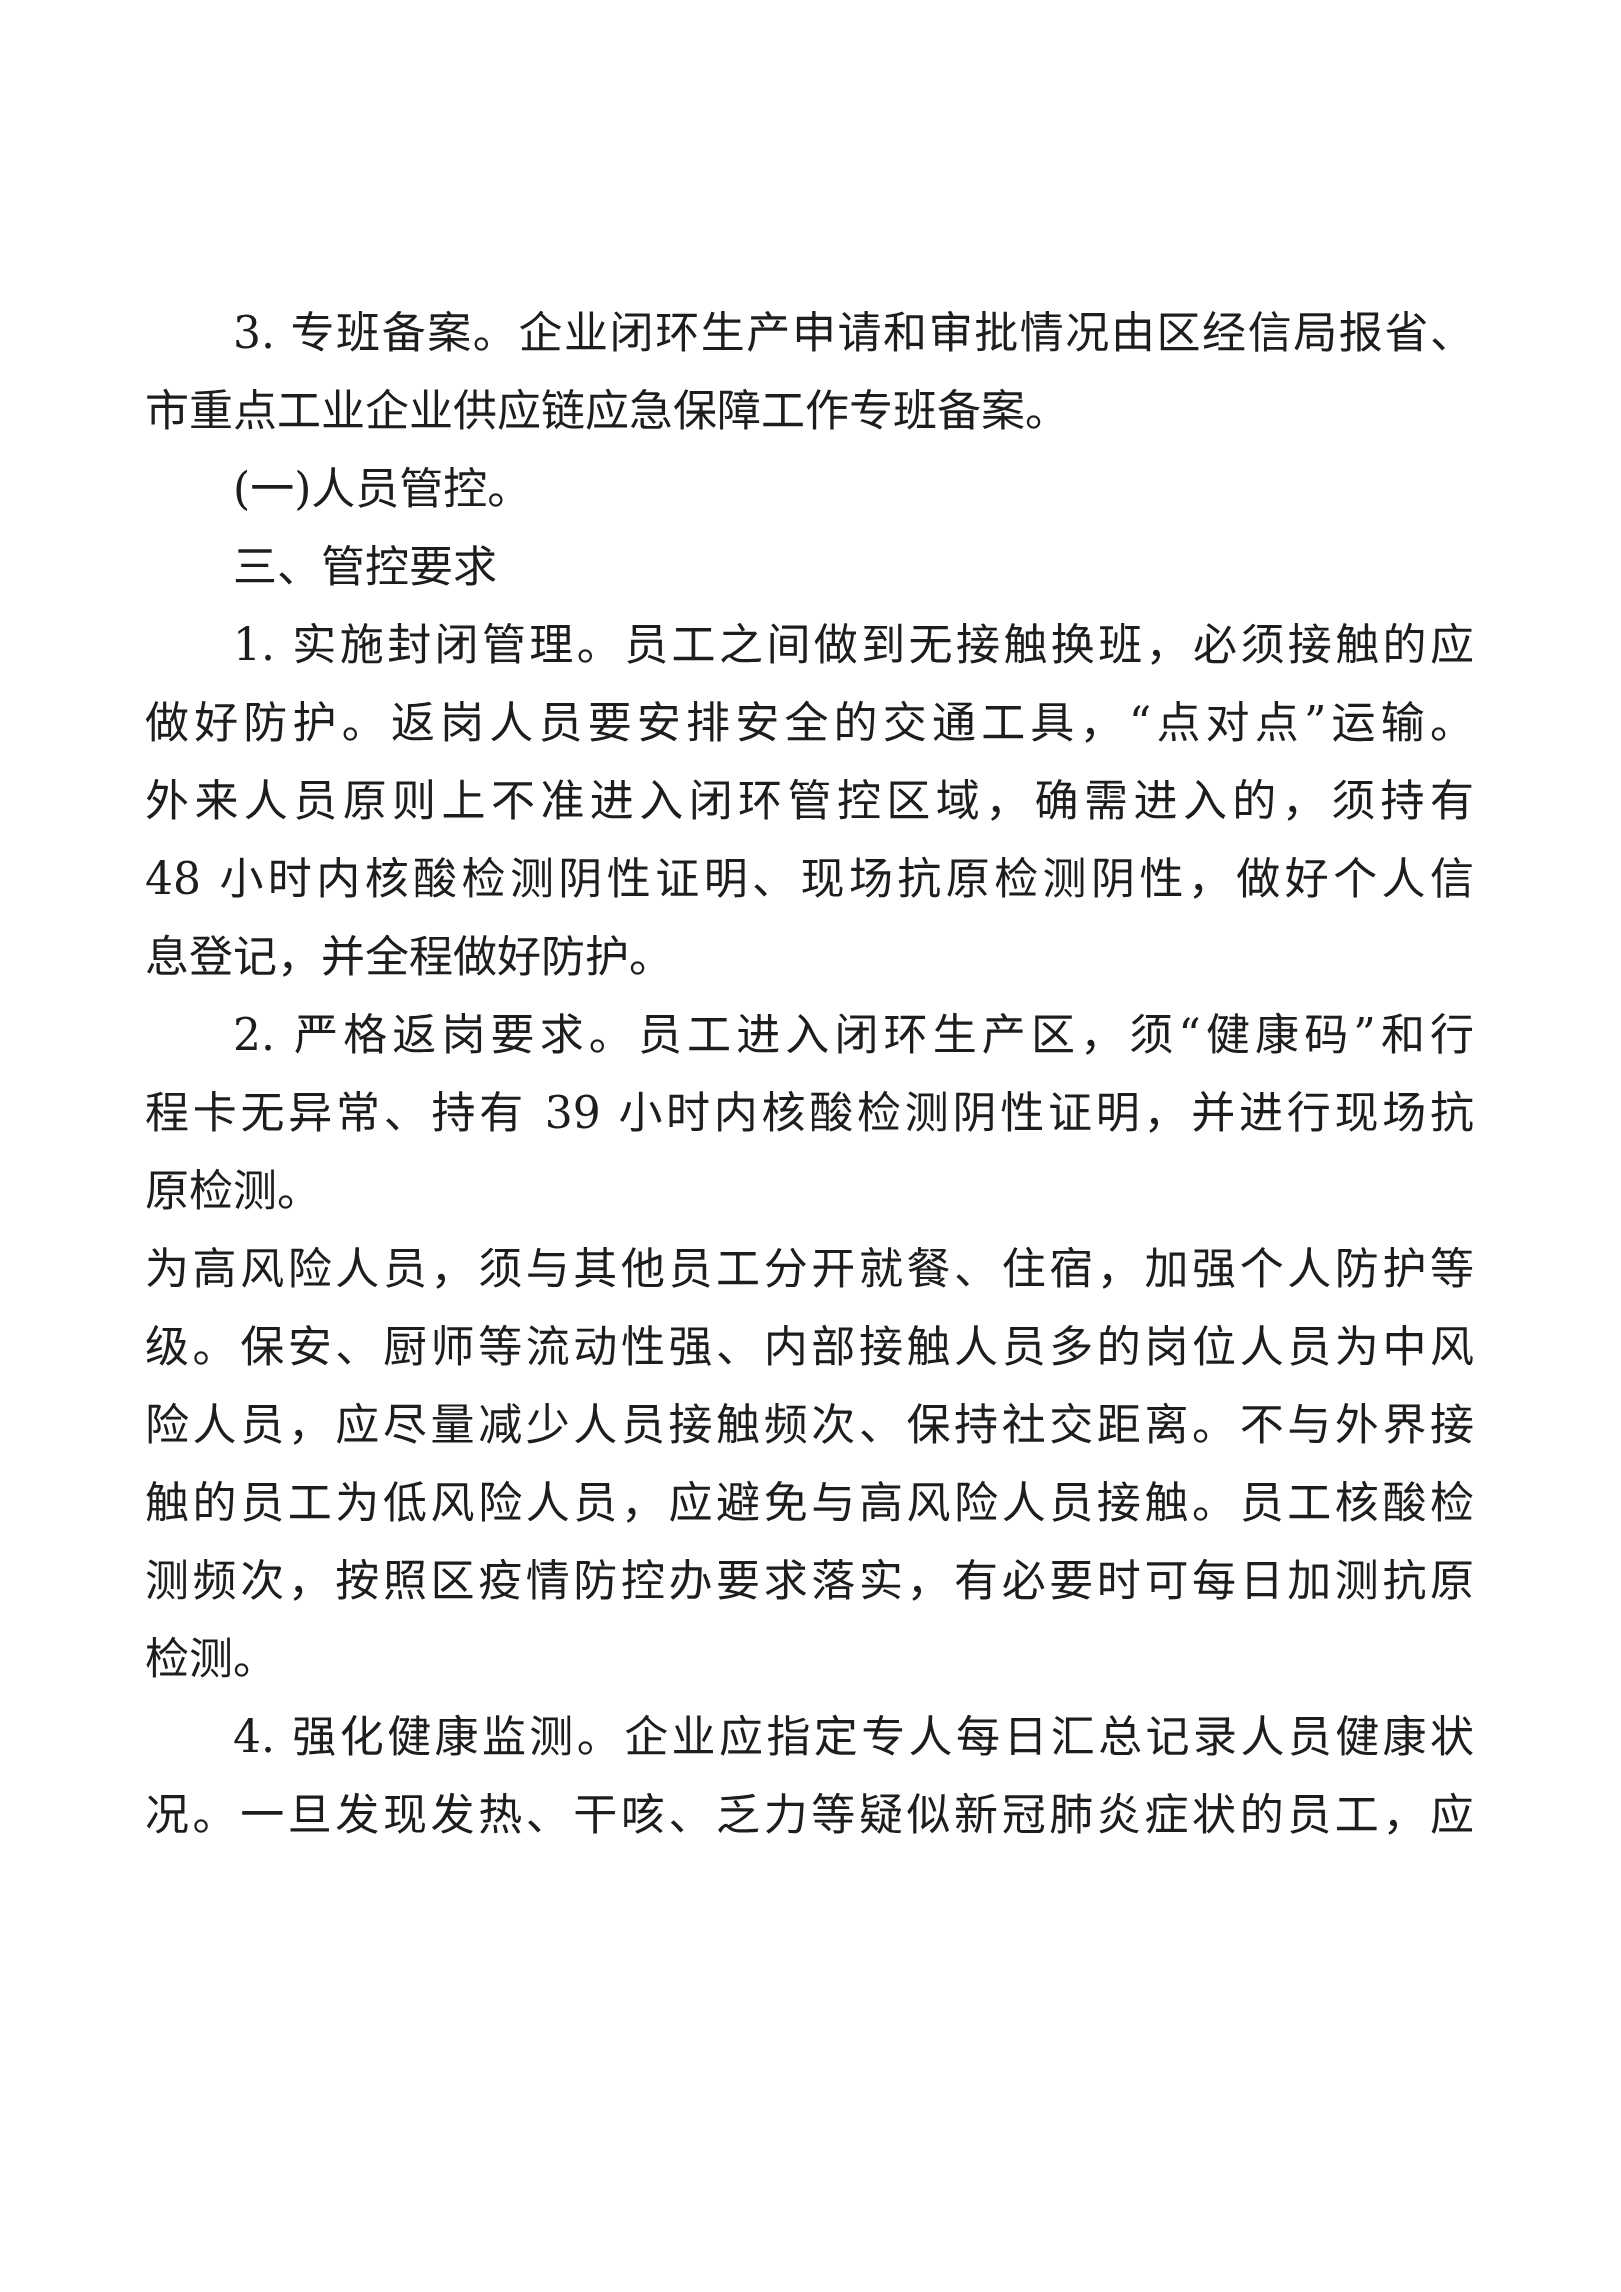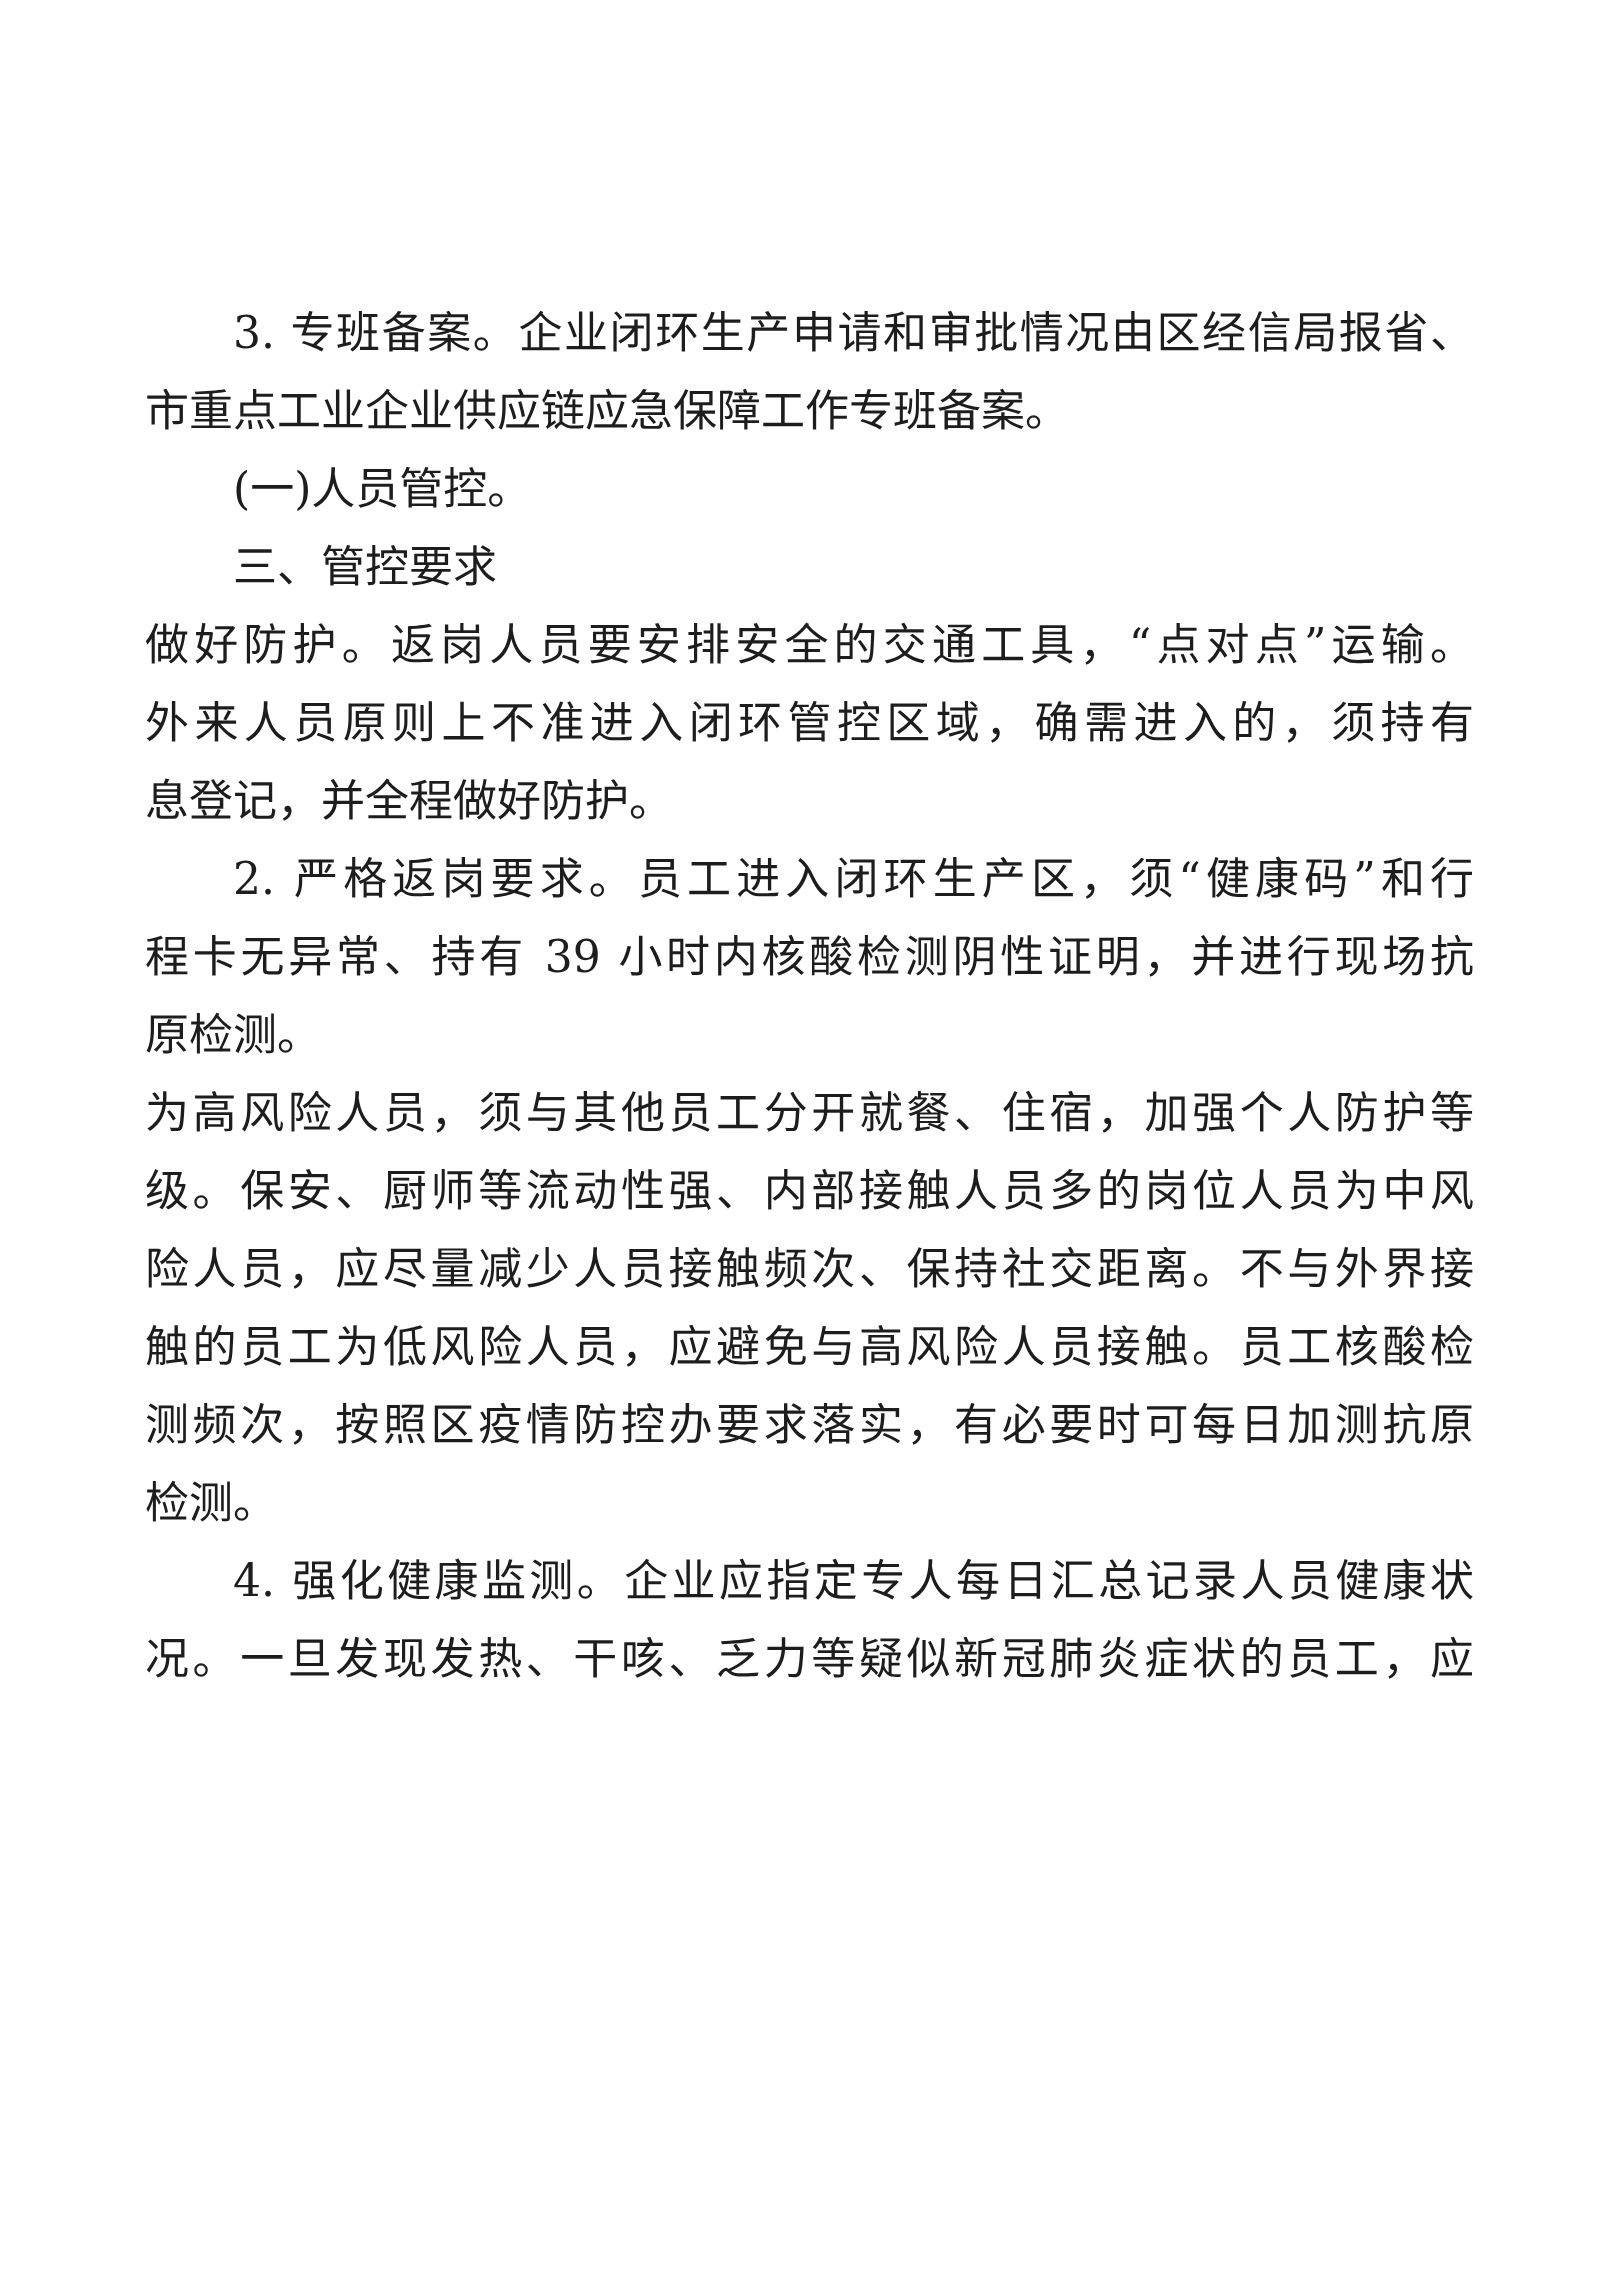--- a/index.html
+++ b/index.html
@@ -45,22 +45,24 @@
 </head>
 <body>
 
 <div class="page" style="background: rgb(255, 255, 255);">
   <div class="content" style="color: rgb(29, 29, 29);">
 
   <div class="line indent justify">3. 专班备案。企业闭环生产申请和审批情况由区经信局报省、</div>
       <div class="line">市重点工业企业供应链应急保障工作专班备案。</div>
       <div class="line indent">(一)人员管控。</div>
       <div class="line indent">三、管控要求</div>
+      <div class="line indent justify">1. 实施封闭管理。员工之间做到无接触换班，必须接触的应</div>
       <div class="line justify">做好防护。返岗人员要安排安全的交通工具，“点对点”运输。</div>
       <div class="line justify">外来人员原则上不准进入闭环管控区域，确需进入的，须持有</div>
+      <div class="line justify">48 小时内核酸检测阴性证明、现场抗原检测阴性，做好个人信</div>
       <div class="line">息登记，并全程做好防护。</div>
       <div class="line indent justify">2. 严格返岗要求。员工进入闭环生产区，须“健康码”和行</div>
       <div class="line justify">程卡无异常、持有 39 小时内核酸检测阴性证明，并进行现场抗</div>
       <div class="line">原检测。</div>
       <div class="line justify">为高风险人员，须与其他员工分开就餐、住宿，加强个人防护等</div>
       <div class="line justify">级。保安、厨师等流动性强、内部接触人员多的岗位人员为中风</div>
       <div class="line justify">险人员，应尽量减少人员接触频次、保持社交距离。不与外界接</div>
       <div class="line justify">触的员工为低风险人员，应避免与高风险人员接触。员工核酸检</div>
       <div class="line justify">测频次，按照区疫情防控办要求落实，有必要时可每日加测抗原</div>
       <div class="line">检测。</div>

